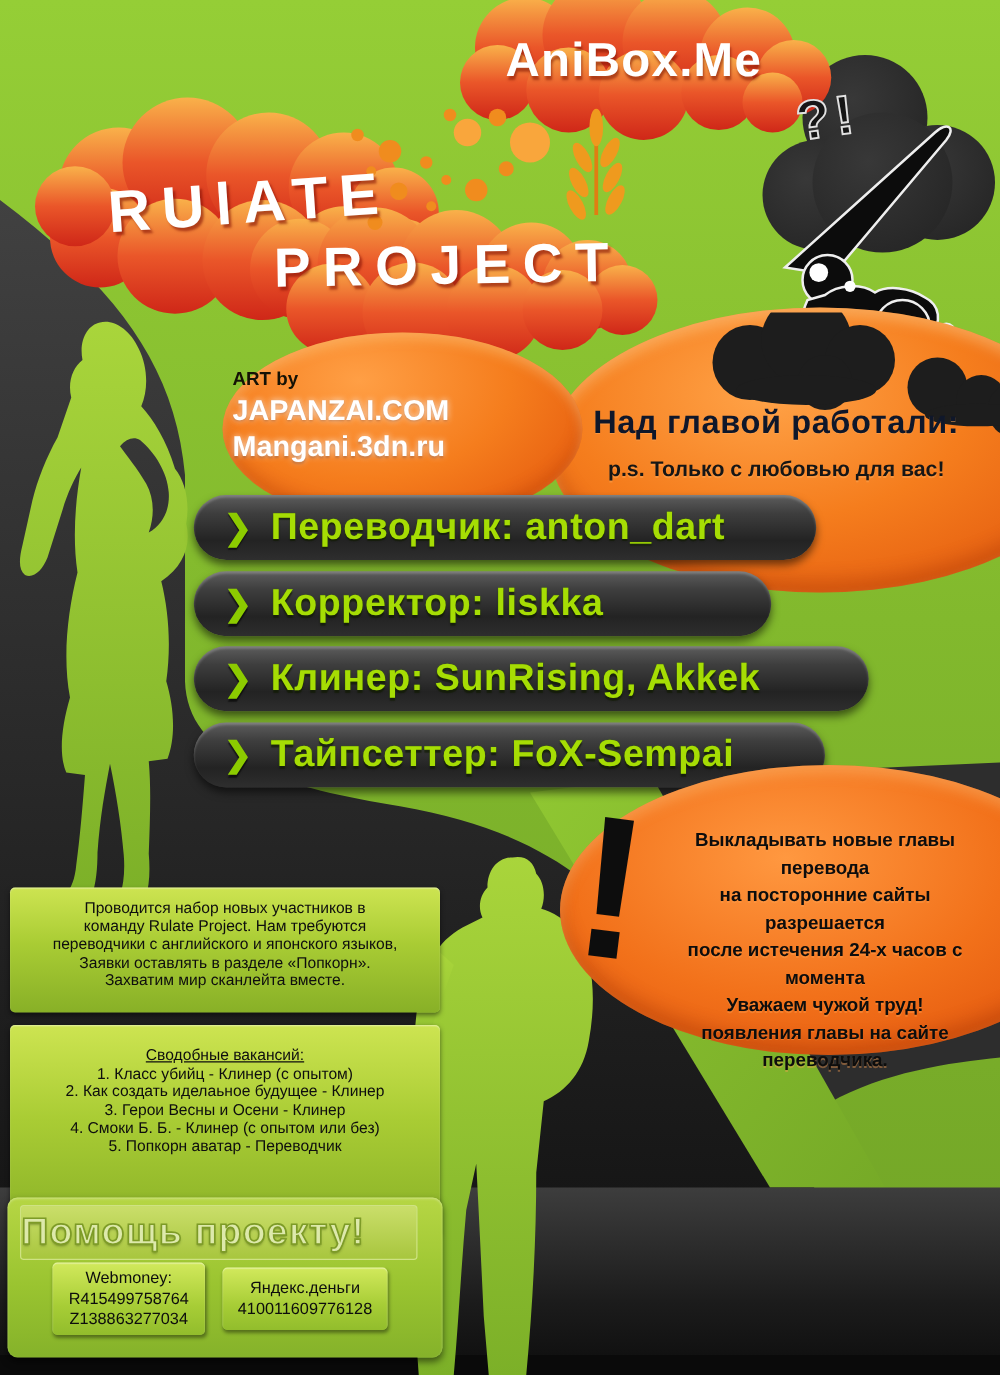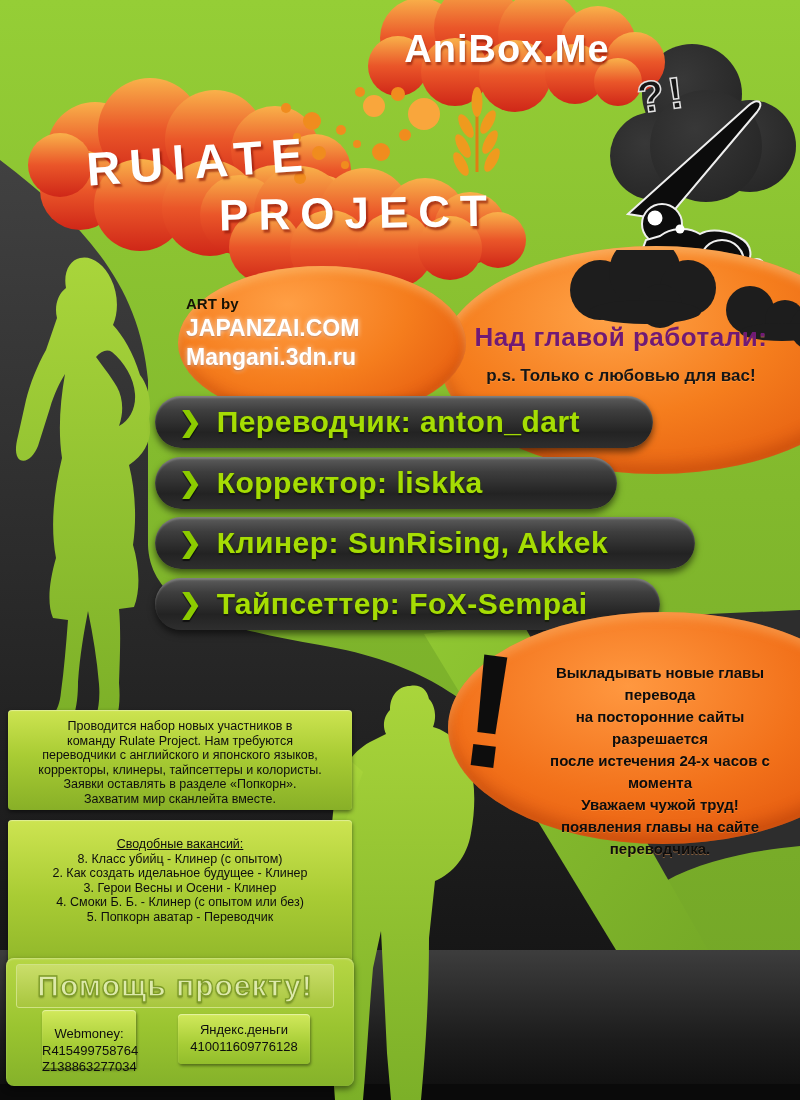--- a/index.html
+++ b/index.html
@@ -32,21 +32,21 @@
     box-shadow:inset 0 6px 10px rgba(255,215,150,.45),inset 0 -10px 14px rgba(150,40,0,.3);}
   .warning-bubble{left:448px;top:612px;width:430px;height:232px;
     background:radial-gradient(ellipse at 42% 32%,#ff9840 0%,#f2711a 50%,#e55b10 80%,#d04a0d 100%);
     box-shadow:inset 0 6px 10px rgba(255,200,130,.4),inset 0 -10px 14px rgba(140,35,0,.3);}
 
   .art-text{left:186px;top:295px;width:268px;line-height:1.25;}
   .art-prefix{font-size:15px;font-weight:bold;color:#151205;}
   .art-site{font-size:23px;font-weight:bold;color:#fff;
     text-shadow:0 0 5px rgba(255,255,255,.8),0 1px 2px rgba(120,40,0,.5);}
   .work-text{left:458px;top:322px;width:326px;text-align:center;}
-  .work-title{font-size:26px;font-weight:bold;color:#701a75;letter-spacing:.5px;
+  .work-title{font-size:26px;font-weight:bold;color:#0f172a;letter-spacing:.5px;
     text-shadow:0 1px 0 rgba(255,170,90,.5);}
   .work-sub{font-size:17px;font-weight:bold;color:#161616;margin-top:13px;
     text-shadow:0 1px 0 rgba(255,170,90,.45);}
 
   
   .bar{left:155px;height:52px;border-radius:27px;
     background:linear-gradient(180deg,#5d5d5d 0%,#3e3e3e 28%,#232323 70%,#2e2e2e 100%);
     box-shadow:0 4px 7px rgba(0,0,0,.55),inset 0 2px 2px rgba(255,255,255,.22);
     display:flex;align-items:center;padding-left:24px;box-sizing:border-box;}
   .chev{font-size:27px;font-weight:bold;color:#8ccb00;margin-right:15px;
@@ -68,27 +68,27 @@
   .recruit{left:8px;top:710px;width:344px;height:100px;font-size:12.5px;line-height:14.5px;padding-top:9px;}
   .vacans{left:8px;top:820px;width:344px;height:168px;font-size:12.5px;line-height:14.5px;padding-top:17px;}
   .vacans .title{text-decoration:underline;}
 
   
   .donate{left:6px;top:958px;width:348px;height:128px;border-radius:8px;
     background:linear-gradient(180deg,#b6d644 0%,#9ac430 55%,#85b22a 100%);
     box-shadow:0 3px 6px rgba(0,0,0,.5),inset 0 1px 2px rgba(255,255,255,.35);}
   .donate-banner{left:16px;top:964px;width:316px;height:42px;border-radius:3px;
     background:linear-gradient(180deg,#cade6a 0%,#a8c63e 100%);
-    border:1px solid #cfe283;display:flex;align-items:center;justify-content:center;}
+    border:1px solid #cfe283;display:flex;align-items:center;justify-content:flex-start;}
   .donate-title{font-size:30px;font-weight:bold;color:#dde9ab;letter-spacing:1px;
     -webkit-text-stroke:1.3px #7d9b27;text-shadow:0 2px 2px rgba(55,75,10,.45);}
   .pay-box{background:linear-gradient(180deg,#d2e95c 0%,#a7cd36 60%,#92bd2c 100%);
     border-radius:4px;box-shadow:1px 2px 3px rgba(0,0,0,.4),inset 0 1px 1px rgba(255,255,255,.45);
     color:#0d0d0d;text-align:center;font-size:13px;line-height:16.5px;box-sizing:border-box;}
-  .wm-box{left:42px;top:1010px;width:94px;height:58px;padding-top:16px;}
+  .wm-box{left:42px;top:1010px;width:122px;height:58px;padding-top:4px;}
   .ya-box{left:178px;top:1014px;width:132px;height:50px;padding-top:8px;}
 </style>
 </head>
 <body>
 
 <div class="stage">
 
   <svg class="abs" width="800" height="1100" viewBox="0 0 800 1100" style="left:0;top:0">
     <defs>
       <linearGradient id="gGreen" x1="0" y1="0" x2="0" y2="1">
@@ -301,28 +301,27 @@
     <div>на посторонние сайты разрешается</div>
     <div>после истечения 24-х часов с момента</div>
     <div>Уважаем чужой труд!</div>
     <div>появления главы на сайте переводчика.</div>
   </div>
 
   <div class="abs green-box recruit">
     <div>Проводится набор новых участников в</div>
     <div>команду Rulate Project. Нам требуются</div>
     <div>переводчики с английского и японского языков,</div>
-    <div>корректоры, клинеры, тайпсеттеры и колористы.</div>
     <div>Заявки оставлять в разделе «Попкорн».</div>
     <div>Захватим мир сканлейта вместе.</div>
   </div>
 
   <div class="abs green-box vacans">
     <div class="title">Сводобные вакансий:</div>
-    <div>8. Класс убийц - Клинер (с опытом)</div>
+    <div>1. Класс убийц - Клинер (с опытом)</div>
     <div>2. Как создать иделаьное будущее - Клинер</div>
     <div>3. Герои Весны и Осени - Клинер</div>
     <div>4. Смоки Б. Б. - Клинер (с опытом или без)</div>
     <div>5. Попкорн аватар - Переводчик</div>
   </div>
 
   <div class="abs donate"></div>
   <div class="abs donate-banner">
     <span class="donate-title">Помощь проекту!</span>
   </div>

